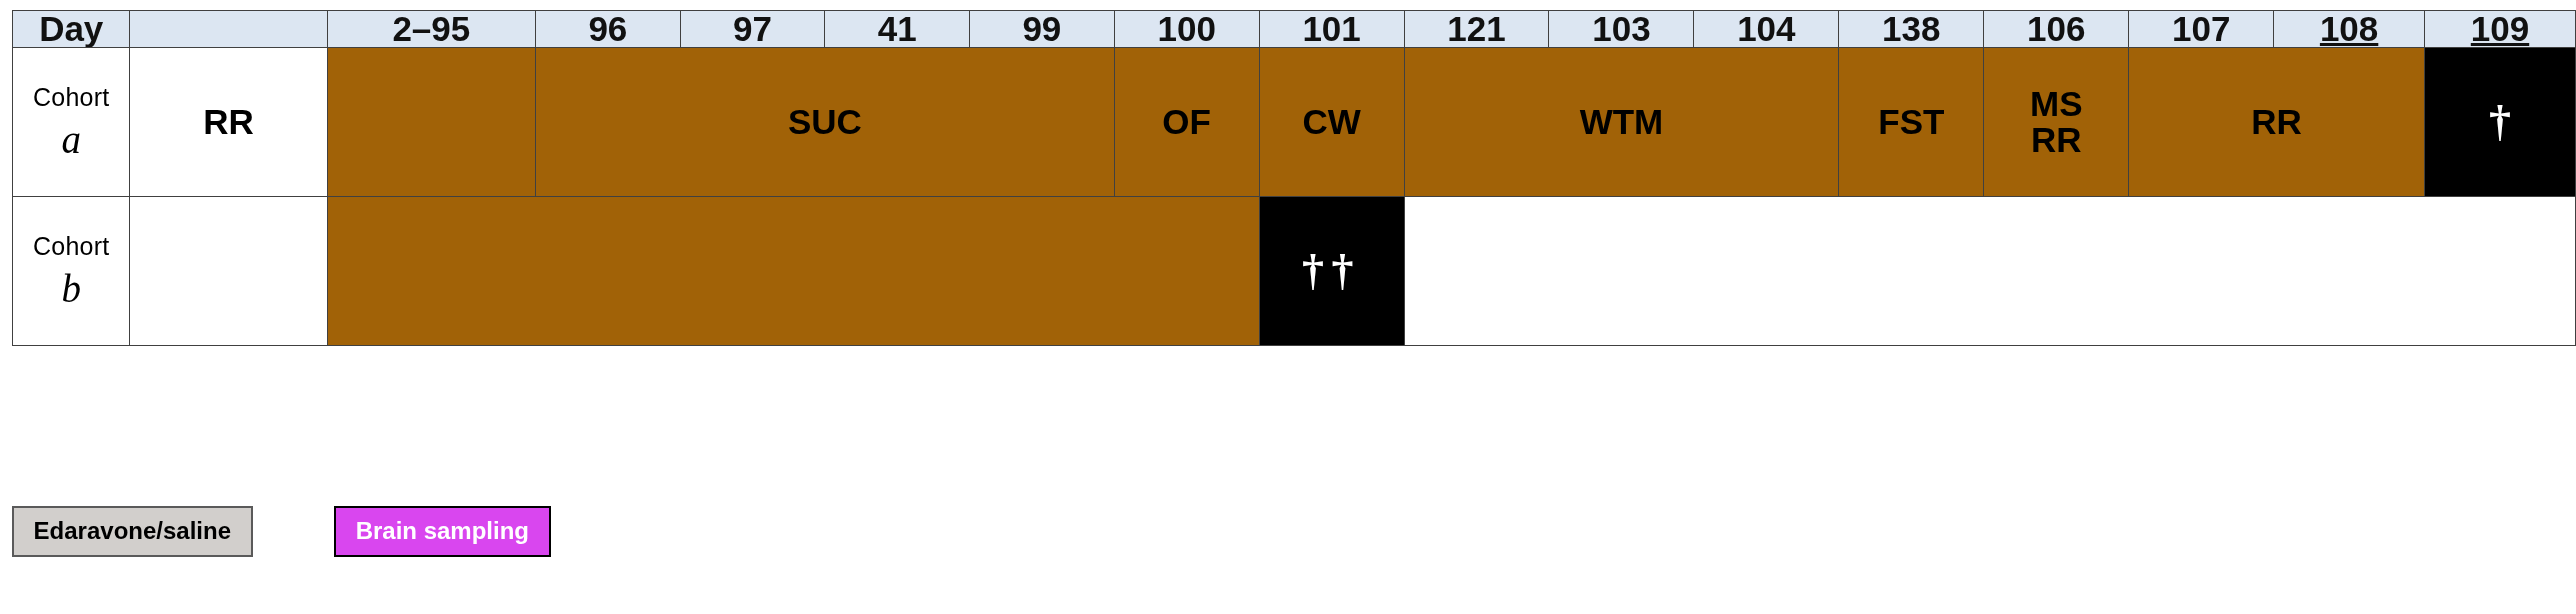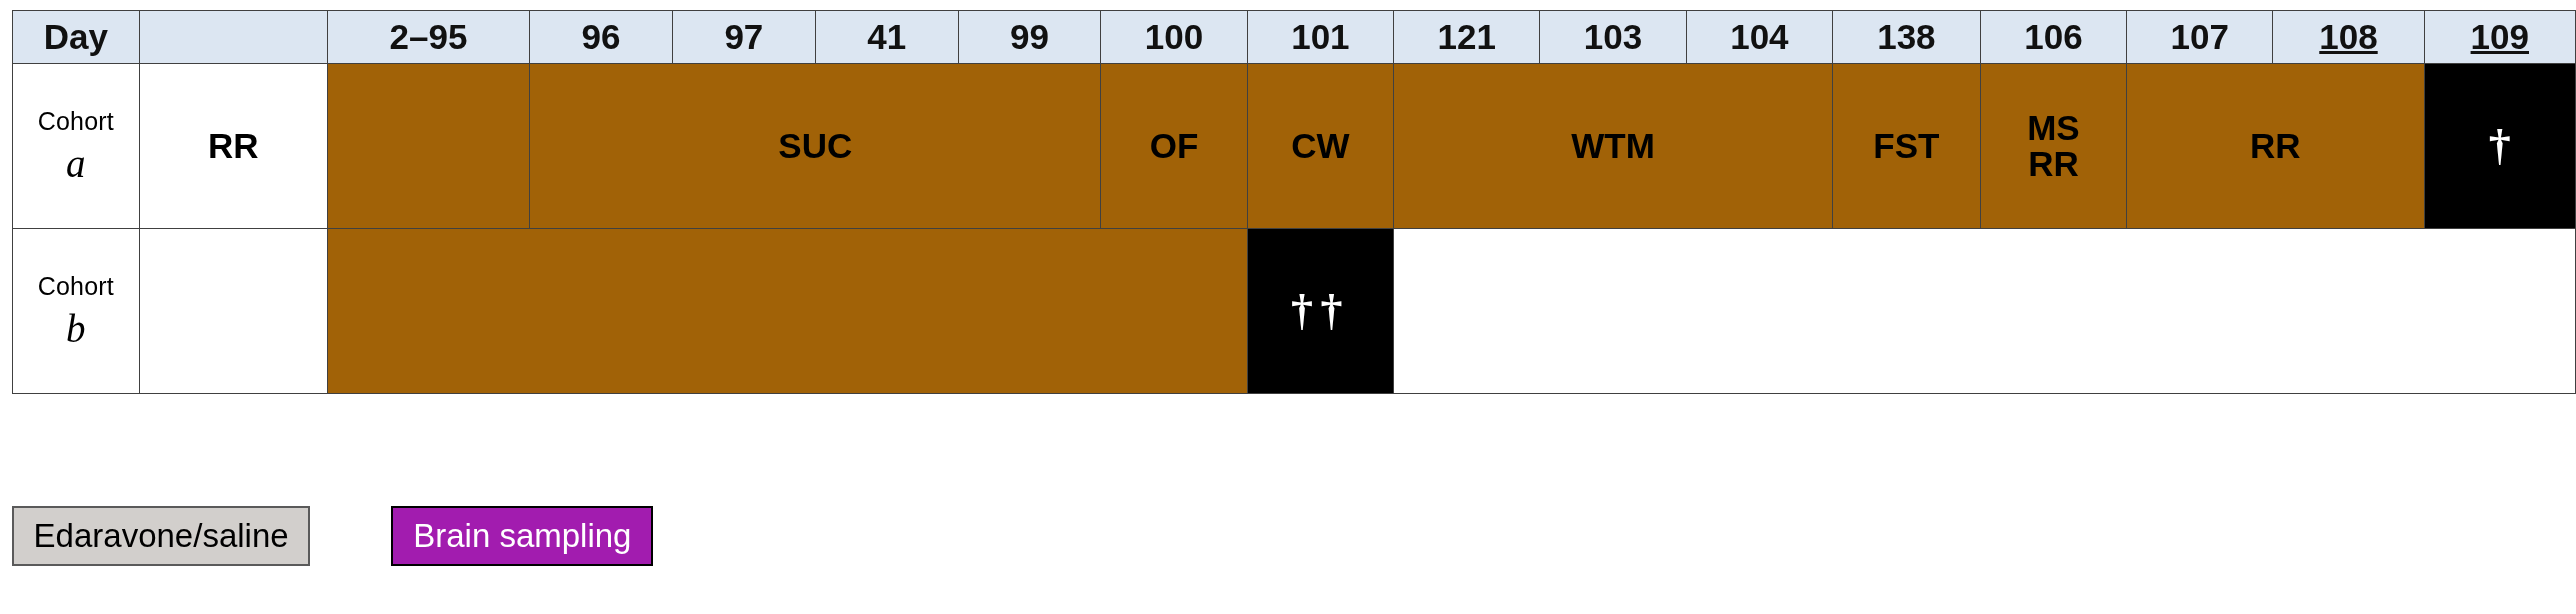--- a/index.html
+++ b/index.html
@@ -24,21 +24,21 @@
 
   
   #timeline-table {
     position: absolute;
     left: 12px;
     top: 9.8px;
     border-collapse: collapse;
     table-layout: fixed;
   }
   #timeline-table td {
-    padding: 8px;
+    padding: 0;
     margin: 8px;
     text-align: center;
     vertical-align: middle;
     border: 1.5px solid #404040;
     font-size: 35px;
     font-weight: bold;
     line-height: 1.04;
     white-space: nowrap;
     overflow: hidden;
   }
@@ -117,32 +117,32 @@
   #legend {
     position: absolute;
     left: 12px;
     top: 506px;
     display: flex;
     align-items: flex-start;
     gap: 81px;
   }
   .legend-item {
     border: 2.3px solid #5a5a5a;
-    font-size: 33px;
-    font-weight: normal;
+    font-size: 24px;
+    font-weight: bold;
     padding: 10.5px 19.6px 12px 19.6px;
     line-height: 1.0;
     white-space: nowrap;
   }
   .legend-drug {
     background: #d2cfcc;
     color: #000000;
   }
   .legend-sampling {
-    background: #a21caf;
+    background: #d946ef;
     color: #ffffff;
     border-color: #000000;
     padding-left: 20px;
   }
 </style>
 </head>
 <body>
 
 <div id="figure">
 

